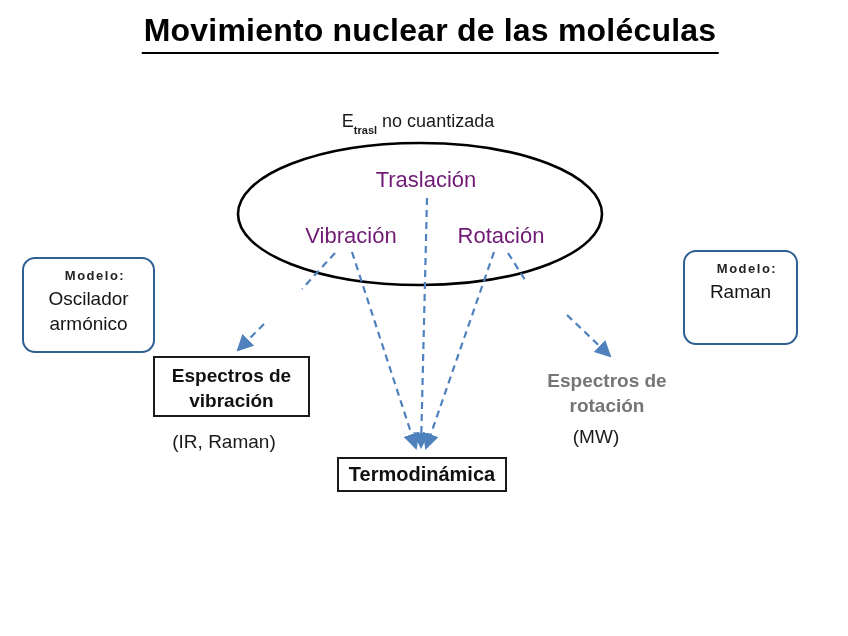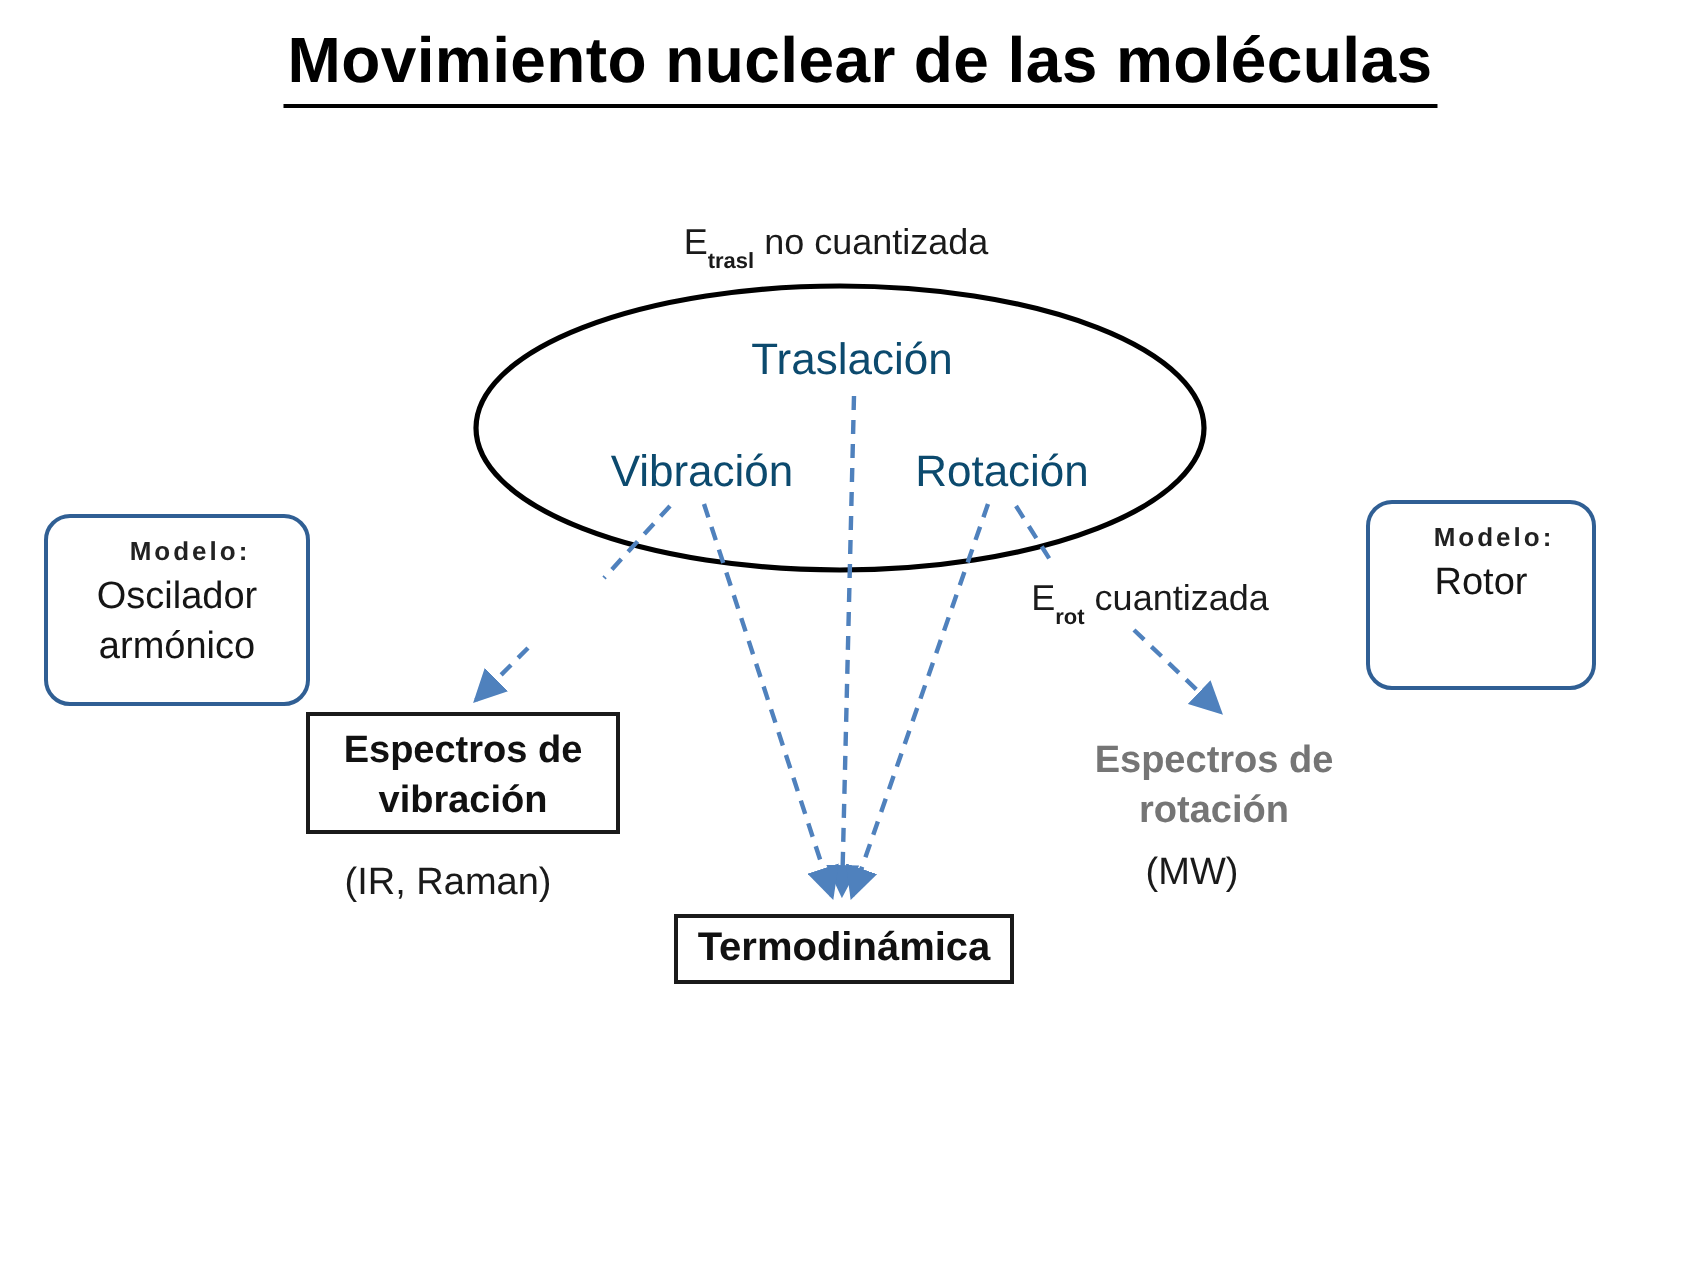--- a/index.html
+++ b/index.html
@@ -31,21 +31,21 @@
     border-bottom:2.5px solid #000;
     padding:0 2px 3px 2px;
   }
 
   .energy-label{font-size:18px;color:#1a1a1a;}
   .energy-label sub{
     font-size:11px;font-weight:600;
     position:relative;top:2px;line-height:0;
   }
 
-  .ellipse-word{font-size:22px;color:#0c4a6e;}
+  .ellipse-word{font-size:22px;color:#701a75;}
 
   svg#wires{position:absolute;left:0;top:0;}
   .wire{
     stroke:var(--arrow-blue);
     stroke-width:2.2;
     fill:none;
     stroke-dasharray:7 5;
   }
   .wire-head{fill:var(--arrow-blue);}
   .ellipse-outline{stroke:#000;stroke-width:2.6;fill:none;}
@@ -122,33 +122,30 @@
 
   <div class="abs centered energy-label" style="left:418px;top:111px;">
     <span>E</span><sub>trasl</sub><span> no cuantizada</span>
   </div>
 
   <div class="abs centered ellipse-word" style="left:426px;top:167px;">Traslación</div>
   <div class="abs centered ellipse-word" style="left:351px;top:223px;">Vibración</div>
   <div class="abs centered ellipse-word" style="left:501px;top:223px;">Rotación</div>
 
 
-  <div class="abs centered energy-label" style="left:575px;top:289px;">
-    <span>E</span><sub>rot</sub><span> cuantizada</span>
-  </div>
 
   <div class="model-box model-left">
     <div class="model-heading">Modelo:</div>
     <div class="model-line">Oscilador</div>
     <div class="model-line">armónico</div>
   </div>
 
   <div class="model-box model-right">
     <div class="model-heading">Modelo:</div>
-    <div class="model-line">Rotor</div>
+    <div class="model-line">Raman</div>
   </div>
 
   <div class="abs outcome-box vib-box">
     <div>Espectros de</div>
     <div>vibración</div>
   </div>
   <div class="abs outcome-box termo-box">Termodinámica</div>
 
   <div class="abs centered caption" style="left:224px;top:431px;">(IR, Raman)</div>
 

